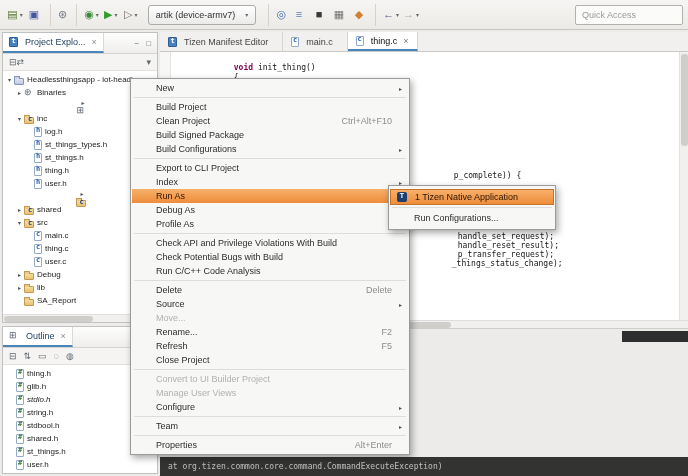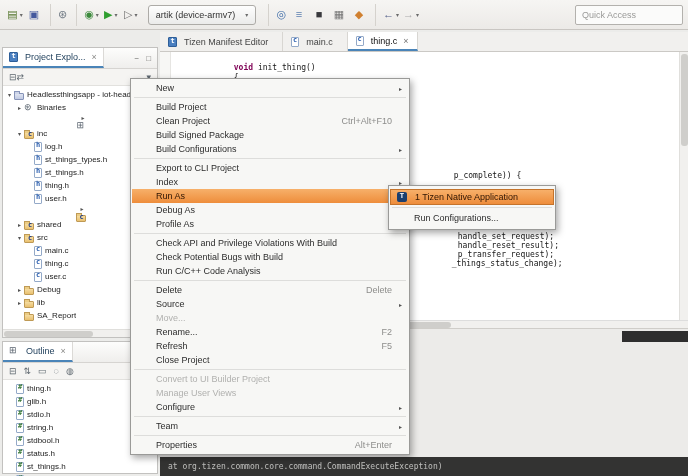--- a/index.html
+++ b/index.html
@@ -22,21 +22,21 @@
     border-radius:3px; background:linear-gradient(#fefefe,#ebebea); padding:0 7px; gap:8px;
     font-size:9px; color:#333; margin:4px 7px; }
   .combo .tcaret { font-size:6px; }
   .tb-spacer { flex:1; }
   .quick-access { width:108px; height:20px; border:1px solid #b3b1ad; border-radius:2px;
     background:#fbfbfa; font:9px "Liberation Sans",sans-serif; color:#555; padding:0 6px; outline:none; }
   .quick-access::placeholder { color:#9a9a98; }
 
   
   .left-col { position:absolute; left:2px; top:32px; width:156px; bottom:0; }
-  .panel { position:absolute; left:0; right:0; background:#ffffff; border:1px solid #c2c1bf;margin-top:15px; }
+  .panel { position:absolute; left:0; right:0; background:#ffffff; border:1px solid #c2c1bf; }
   .pe-panel { top:0; height:291px; }
   .outline-panel { top:294px; bottom:2px; }
   .phead { height:21px; background:linear-gradient(#fdfdfc,#efeeec); border-bottom:1px solid #d6d4d1;
     display:flex; align-items:stretch; }
   .ptab { display:flex; align-items:center; gap:4px; padding:0 6px; background:#fff;
     border-right:1px solid #dbd9d6; border-bottom:2px solid #4a84b8; font-size:9px; color:#24435f;
     white-space:nowrap; }
   .ptab .close { color:#8a8a88; font-size:9px; margin-left:2px; }
   .pctrl { margin-left:auto; display:flex; align-items:center; gap:7px; padding:0 6px;
     color:#6d6d6b; font-size:8px; }
@@ -390,42 +390,42 @@
             <span class="ti include"></span>
             <span class="tlabel">thing.h</span>
           </div>
 
           <div class="trow" style="padding-left: 4px;">
             <span class="arrow"></span>
             <span class="ti include"></span>
             <span class="tlabel">glib.h</span>
           </div>
 
-          <div class="trow" style="padding-left: 4px;">
+          <div class="trow" style="padding-left: 4px; font-style: italic;">
             <span class="arrow"></span>
             <span class="ti include"></span>
             <span class="tlabel">stdio.h</span>
           </div>
 
           <div class="trow" style="padding-left: 4px;">
             <span class="arrow"></span>
             <span class="ti include"></span>
             <span class="tlabel">string.h</span>
           </div>
 
           <div class="trow" style="padding-left: 4px;">
             <span class="arrow"></span>
             <span class="ti include"></span>
             <span class="tlabel">stdbool.h</span>
           </div>
 
           <div class="trow" style="padding-left: 4px;">
             <span class="arrow"></span>
             <span class="ti include"></span>
-            <span class="tlabel">status.h</span>
+            <span class="tlabel">shared.h</span>
           </div>
 
           <div class="trow" style="padding-left: 4px;">
             <span class="arrow"></span>
             <span class="ti include"></span>
             <span class="tlabel">st_things.h</span>
           </div>
 
           <div class="trow" style="padding-left: 4px;">
             <span class="arrow"></span>

